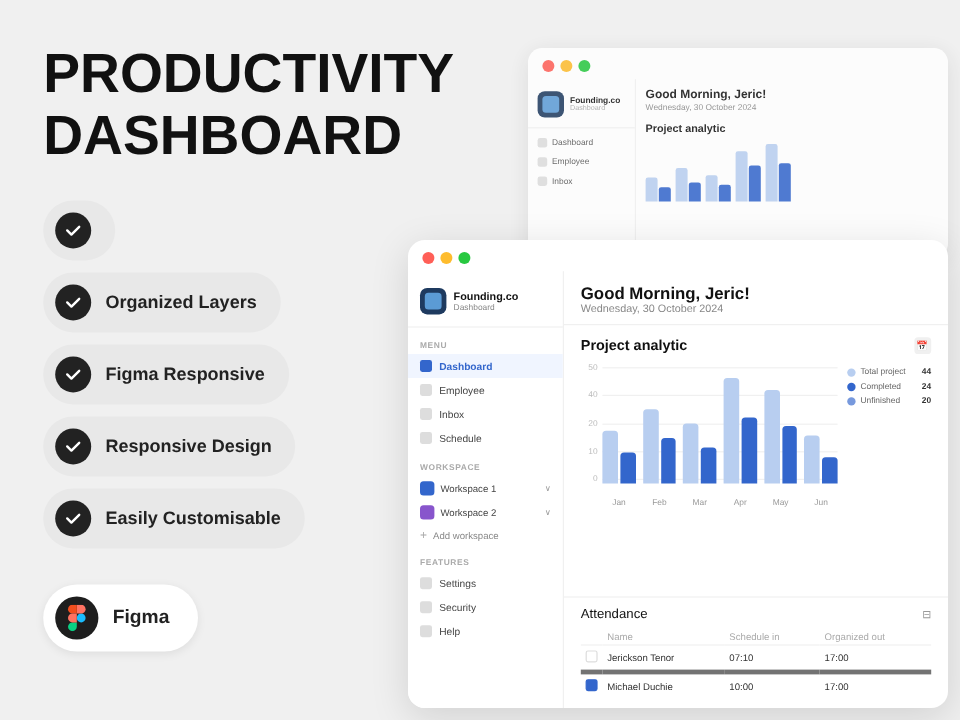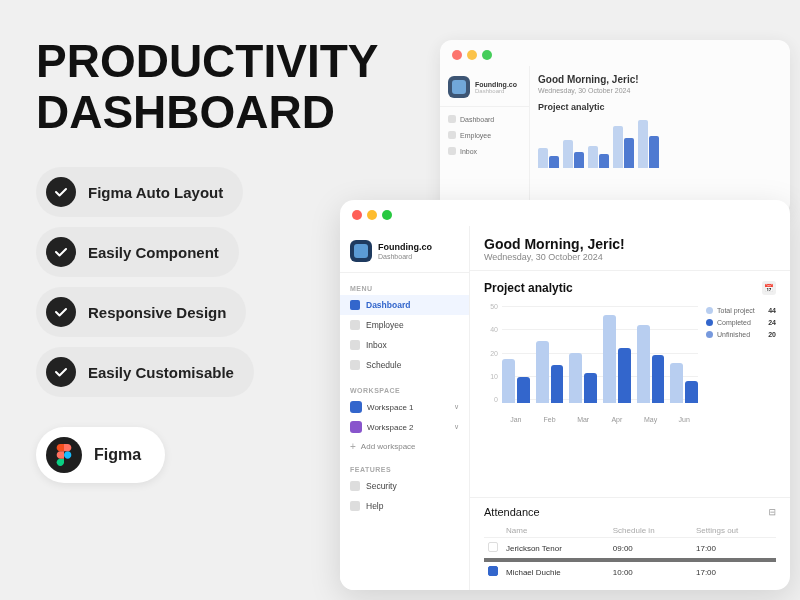--- a/index.html
+++ b/index.html
@@ -564,29 +564,36 @@
   </h1>
 
   <div class="feature-list">
 
   <div class="feature-item">
       <div class="check-circle">
         <svg viewBox="0 0 16 16" fill="none">
           <path d="M3 8l3.5 3.5L13 5" stroke="white" stroke-width="2" stroke-linecap="round" stroke-linejoin="round"></path>
         </svg>
       </div>
-      <span class="feature-label">Figma Auto Layout</span>
     </div>
       <div class="feature-item">
       <div class="check-circle">
         <svg viewBox="0 0 16 16" fill="none">
           <path d="M3 8l3.5 3.5L13 5" stroke="white" stroke-width="2" stroke-linecap="round" stroke-linejoin="round"></path>
         </svg>
       </div>
-      <span class="feature-label">Easily Component</span>
+      <span class="feature-label">Organized Layers</span>
+    </div>
+      <div class="feature-item">
+      <div class="check-circle">
+        <svg viewBox="0 0 16 16" fill="none">
+          <path d="M3 8l3.5 3.5L13 5" stroke="white" stroke-width="2" stroke-linecap="round" stroke-linejoin="round"></path>
+        </svg>
+      </div>
+      <span class="feature-label">Figma Responsive</span>
     </div>
       <div class="feature-item">
       <div class="check-circle">
         <svg viewBox="0 0 16 16" fill="none">
           <path d="M3 8l3.5 3.5L13 5" stroke="white" stroke-width="2" stroke-linecap="round" stroke-linejoin="round"></path>
         </svg>
       </div>
       <span class="feature-label">Responsive Design</span>
     </div>
       <div class="feature-item">
@@ -730,20 +737,24 @@
         <span class="ws-chevron">∨</span>
       </div>
       <div class="add-workspace">
         <span style="font-size:10px;color:#aaa;">+</span>
         <span>Add workspace</span>
       </div>
 
       <div class="sidebar-section-label" style="margin-top:4px;">Features</div>
       <div class="sidebar-nav-item">
         <div class="nav-dot"></div>
+        <span>Settings</span>
+      </div>
+      <div class="sidebar-nav-item">
+        <div class="nav-dot"></div>
         <span>Security</span>
       </div>
       <div class="sidebar-nav-item">
         <div class="nav-dot"></div>
         <span>Help</span>
       </div>
     </div>
 
     <div class="card-content">
       <div class="card-greeting-area">
@@ -844,28 +855,28 @@
         <div class="attendance-header">
           <span class="attendance-title">Attendance</span>
           <span class="filter-icon">⊟</span>
         </div>
         <table class="attendance-table">
           <thead>
             <tr>
               <th style="width:14px;"></th>
               <th>Name</th>
               <th>Schedule in</th>
-              <th>Settings out</th>
+              <th>Organized out</th>
             </tr>
           </thead>
           <tbody>
             <tr>
               <td><span class="att-checkbox"></span></td>
               <td>Jerickson Tenor</td>
-              <td>09:00</td>
+              <td>07:10</td>
               <td>17:00</td>
             </tr>
             <tr>
               <td><span class="att-checkbox checked"></span></td>
               <td>Michael Duchie</td>
               <td>10:00</td>
               <td>17:00</td>
             </tr>
           </tbody>
         </table>

